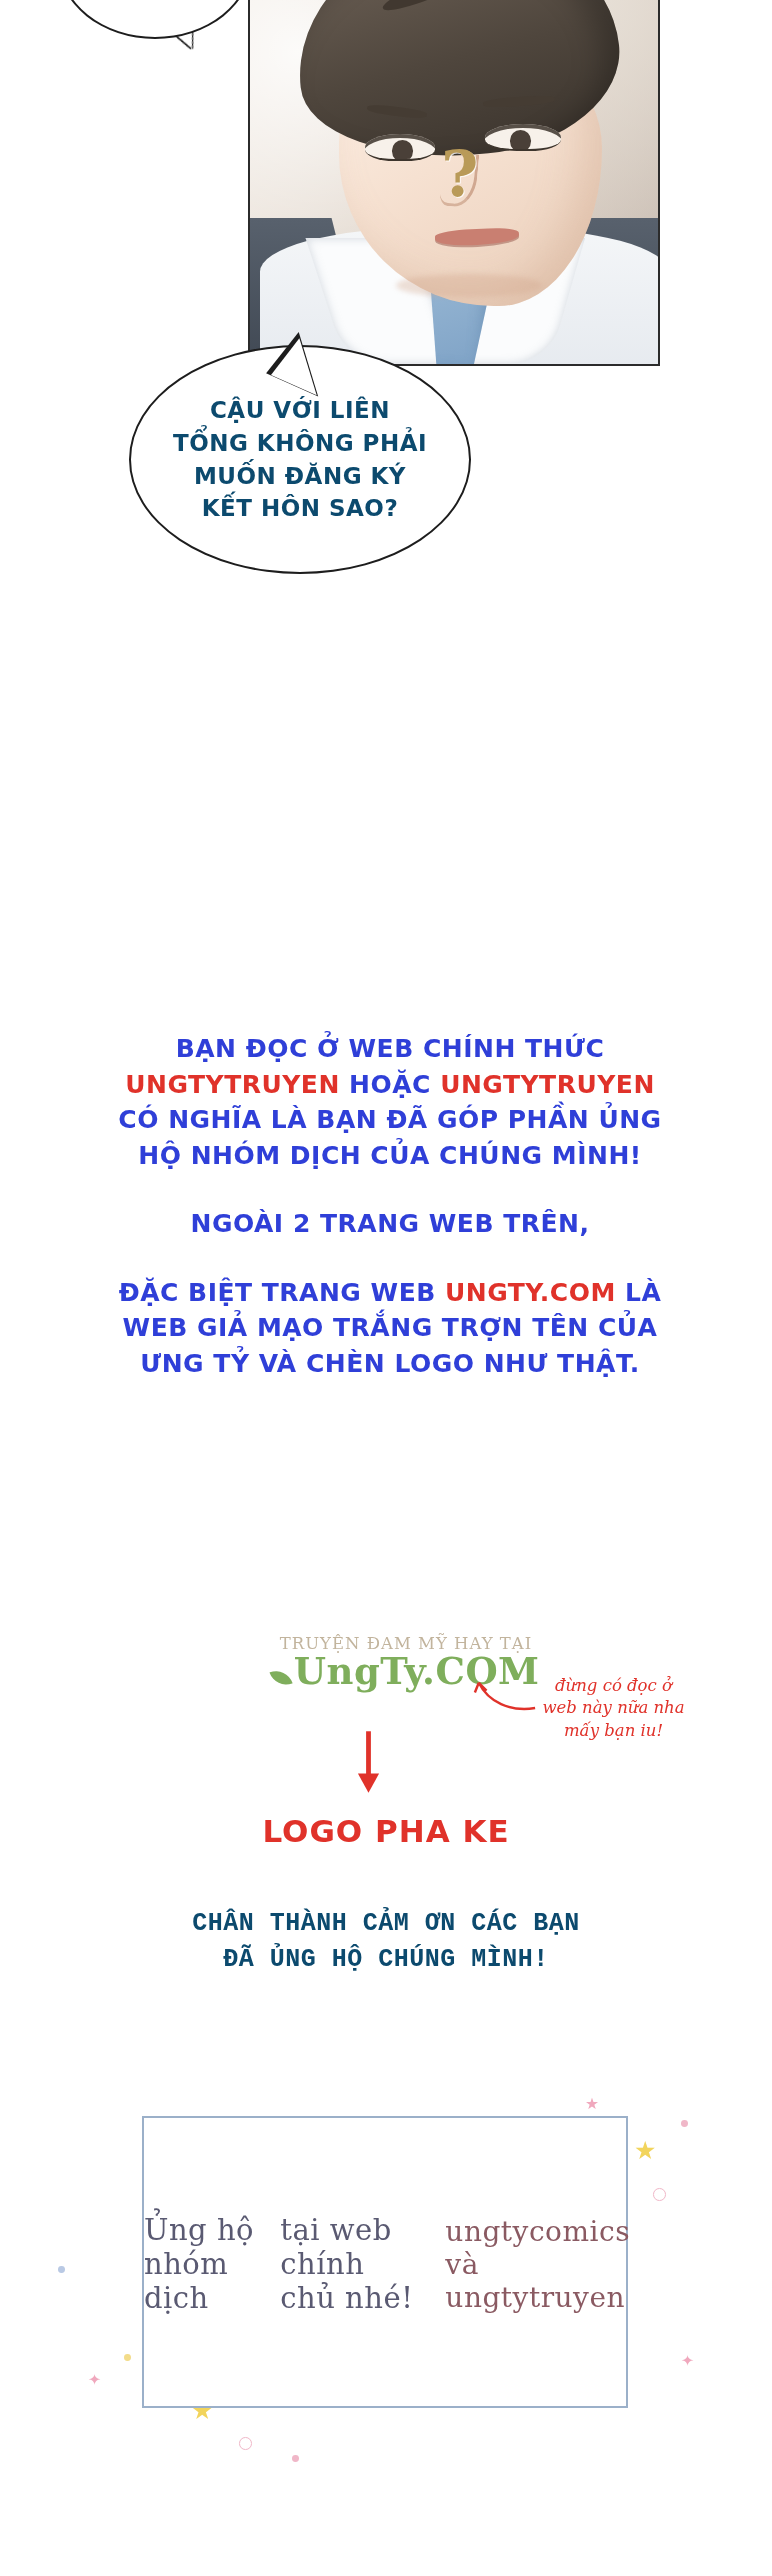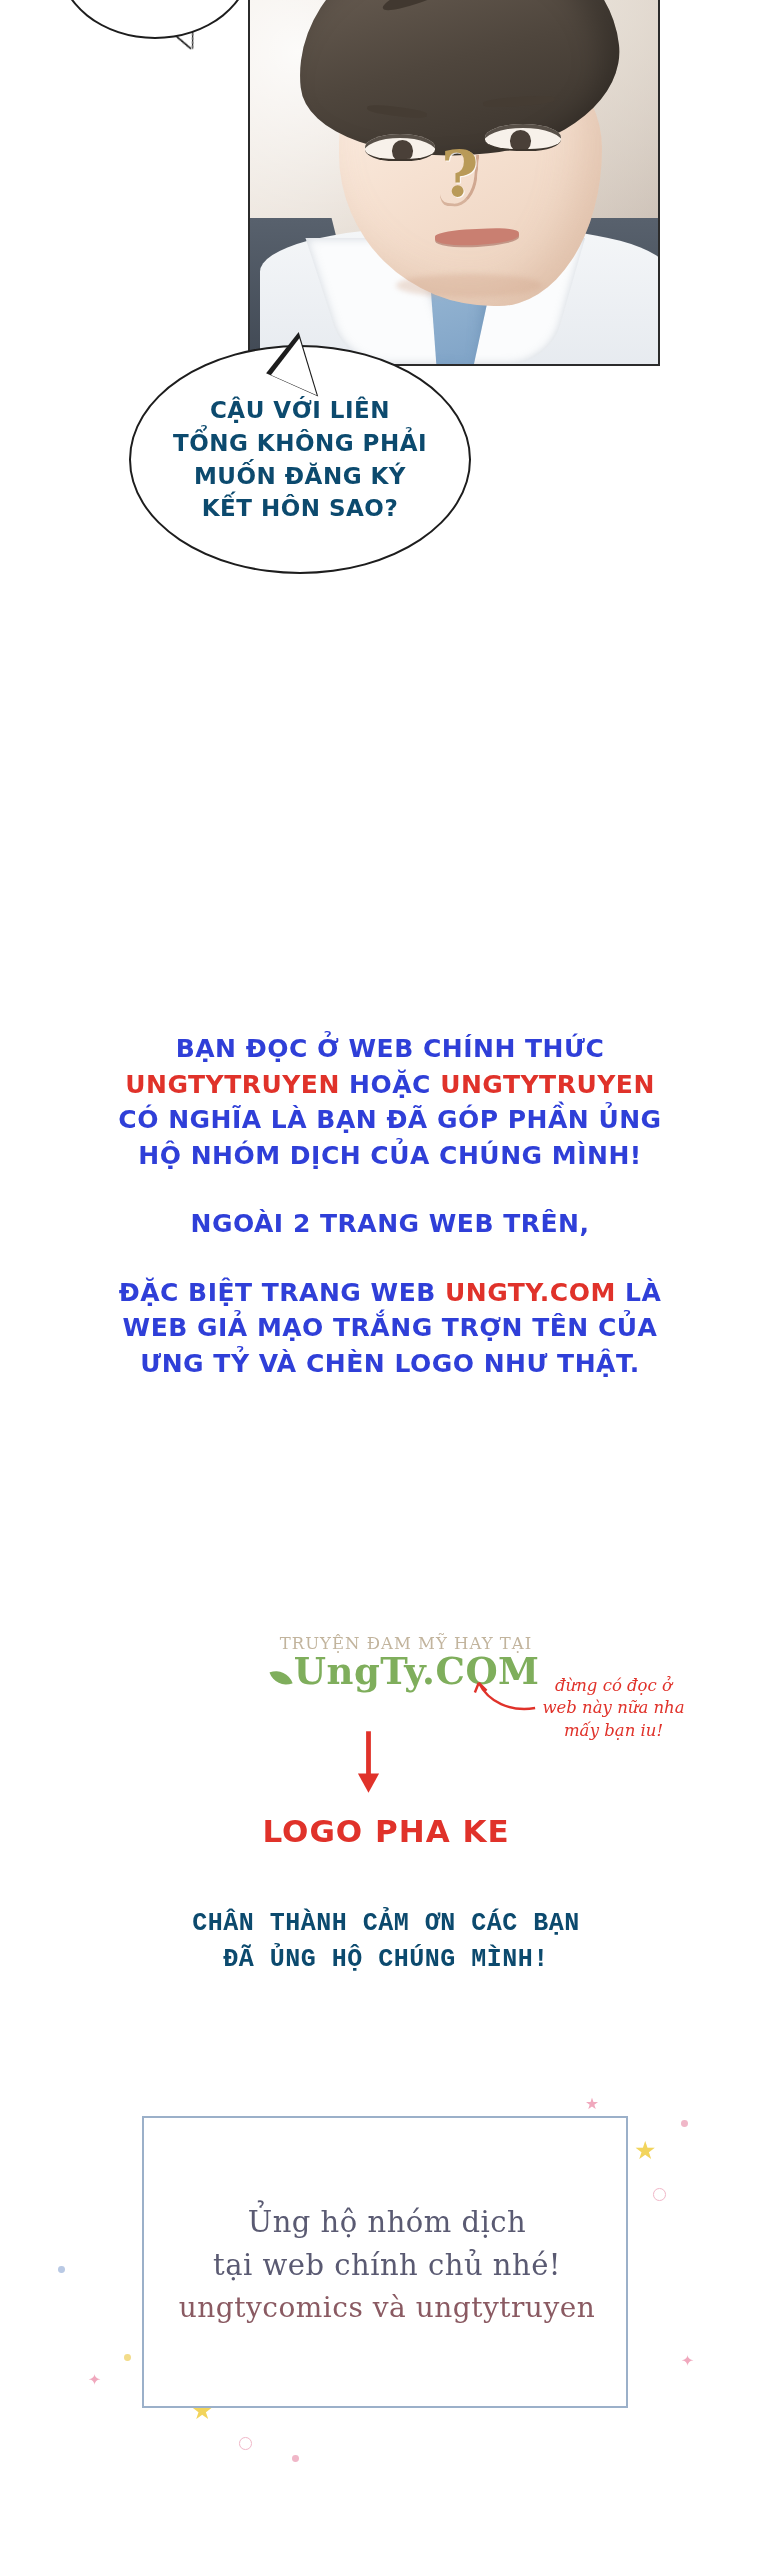--- a/index.html
+++ b/index.html
@@ -360,24 +360,24 @@
     height: 292px;
     border: 2.9px solid #9bb0c9;
     box-sizing: border-box;
     background: #ffffff;
   }
   .card-inner {
     position: absolute;
     left: 0; top: 0;
     width: 486px; height: 292px;
     display: flex;
-    flex-direction: column;
+    flex-direction: row;
     align-items: center;
     justify-content: center;
-    gap: 9px;
+    gap: 21px;
   }
   .card-line {
     font-family: "DejaVu Serif", serif;
     font-size: 29px;
     color: #5a5a72;
     letter-spacing: 0.5px;
   }
   .card-line.l3 { color: #8a5a62; font-size: 28px; }
 
   .sparkles { position: absolute; left: 0; top: 2062px; width: 772px; height: 457px; }

